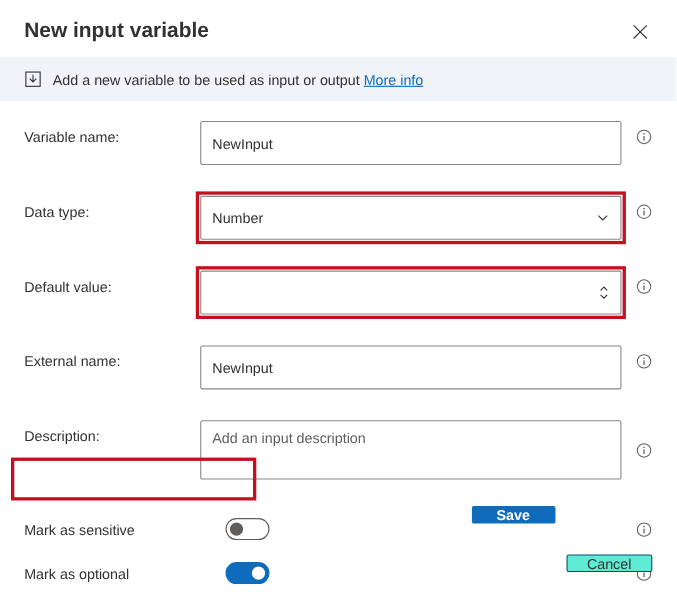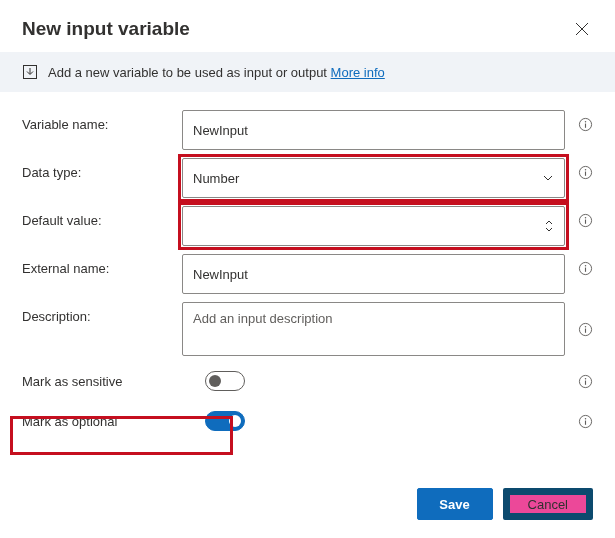--- a/index.html
+++ b/index.html
@@ -50,21 +50,21 @@
       color: #0f6cbd;
       text-decoration: underline;
       cursor: pointer;
     }
     .form-body {
       padding: 18px 22px 6px 22px;
     }
     .form-row {
       display: flex;
       align-items: flex-start;
-      margin-bottom: 8px;
+      margin-bottom: 28px;
       position: relative;
     }
     .form-row.tight { margin-bottom: 16px; gap: 23px; }
     .row-label {
       width: 160px;
       flex-shrink: 0;
       padding-top: 7px;
       font-size: 13px;
       color: #323130;
     }
@@ -177,37 +177,38 @@
       bottom: 0;
       left: 0;
       right: 0;
       display: flex;
       justify-content: flex-end;
       gap: 10px;
       padding: 14px 22px 18px 22px;
     }
     .btn {
       min-width: 76px;
-      height: 32px;
+      height: 16px;
       border-radius: 2px;
       font-size: 13px;
       font-family: inherit;
       cursor: pointer;
       padding: 0 18px;
     }
     .btn-primary {
       background: #0f6cbd;
       border: 1px solid #0f6cbd;
       color: #fff;
       font-weight: 600;
     }
     .btn-secondary {
-      background: #ec4899;
-      border: 7px solid #0c4a6e;
-      color: #323130;
+      background: #5eead4;
+      border: 1px solid #0c4a6e;
+      color: #323130;
+      margin-top: 44px;
     }
   </style>
 </head>
 <body>
 
 <div class="dialog-header">
   <div class="dialog-title">New input variable</div>
   <button class="close-btn">
     <svg width="14" height="14" viewBox="0 0 14 14">
         <path d="M1 1 L13 13 M13 1 L1 13" stroke="#323130" stroke-width="1" fill="none"></path>

